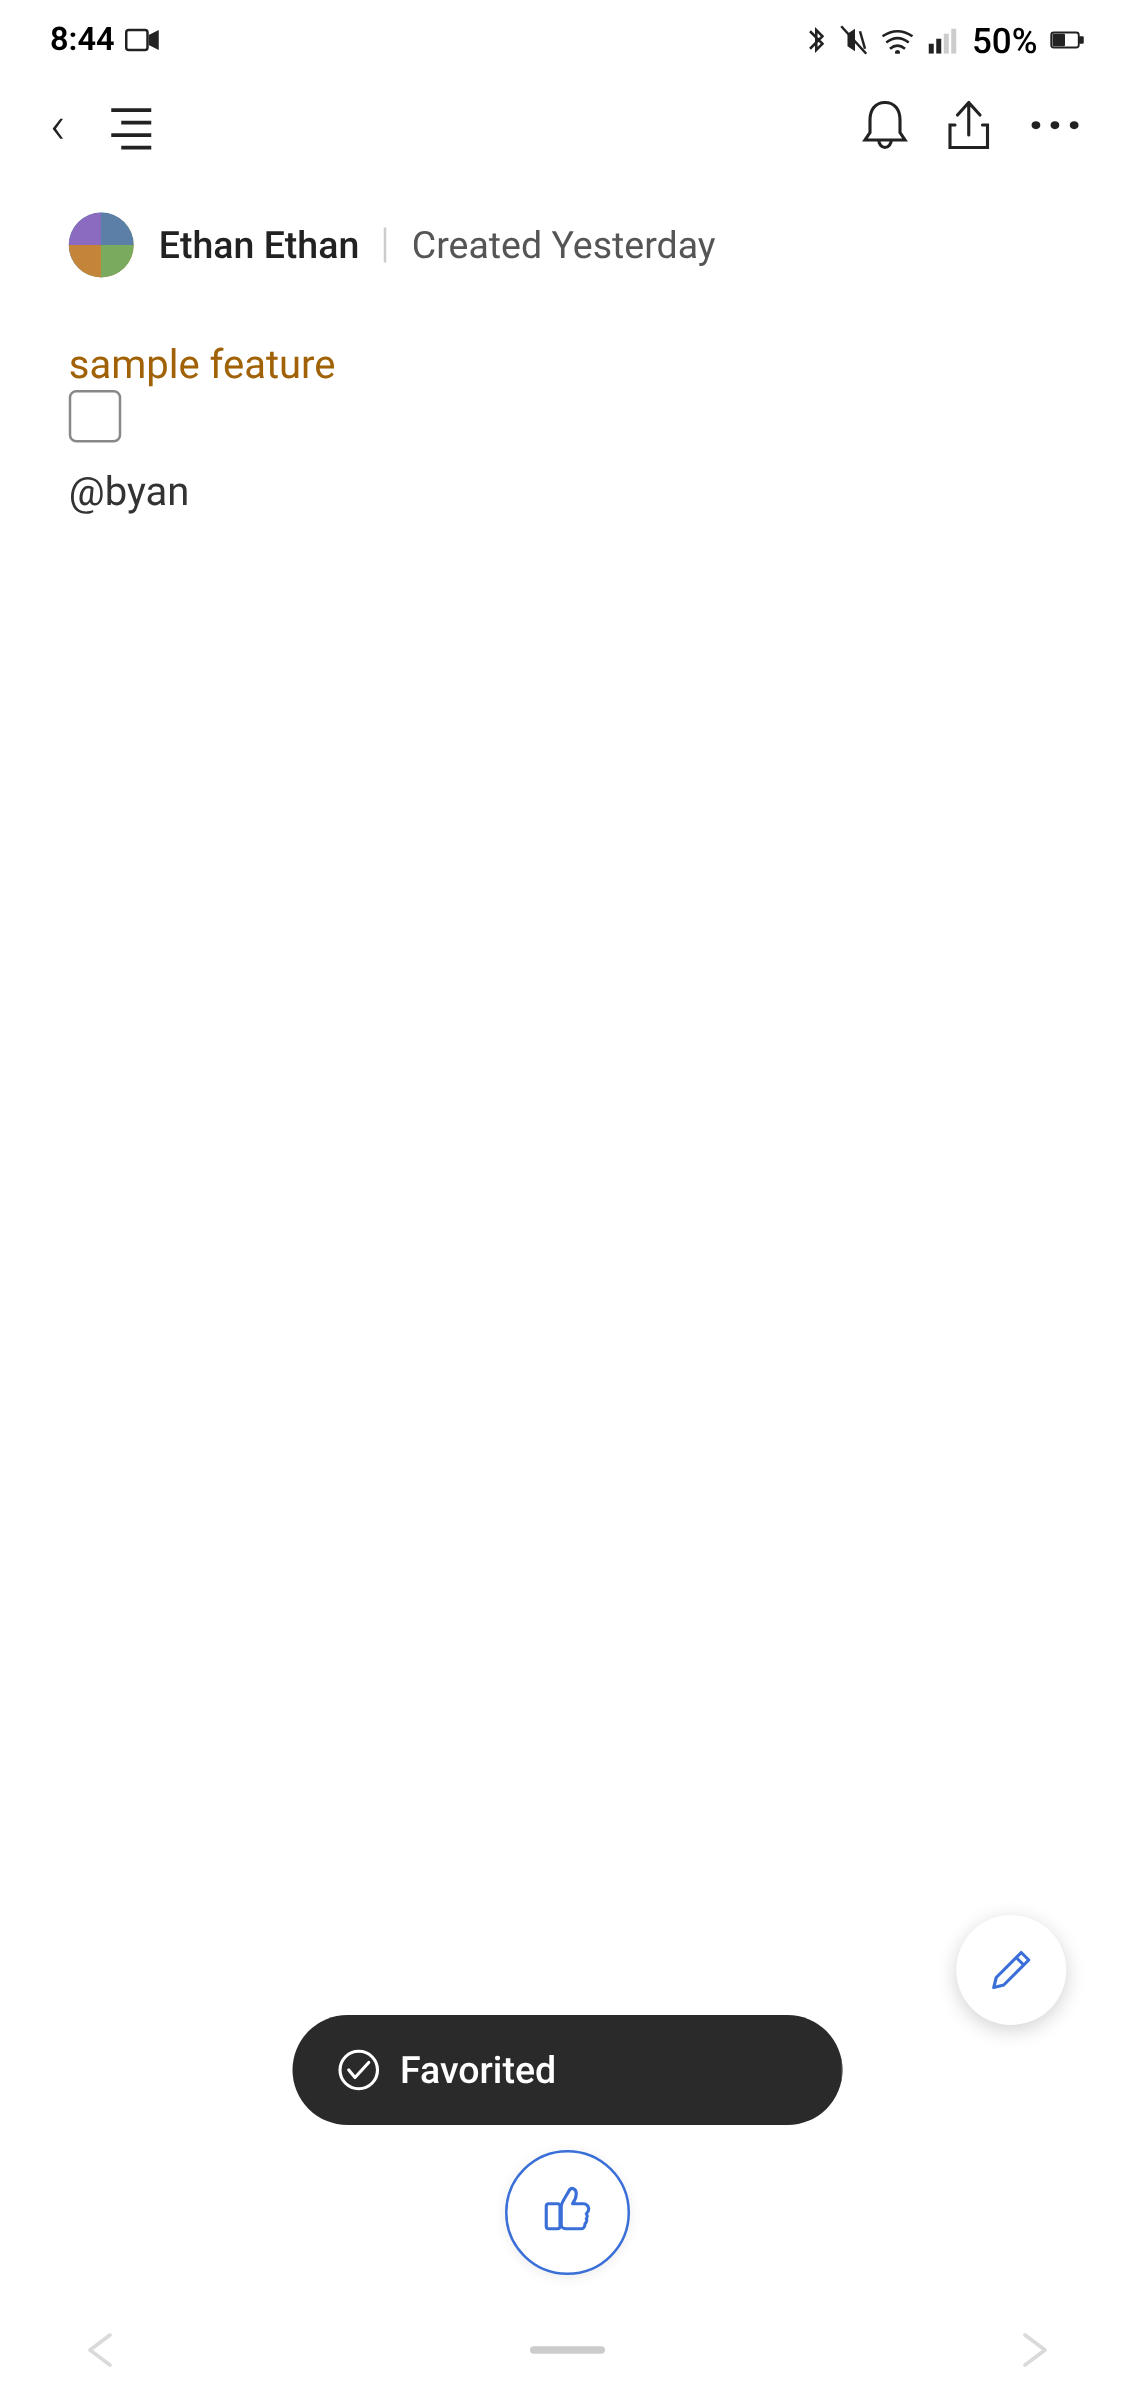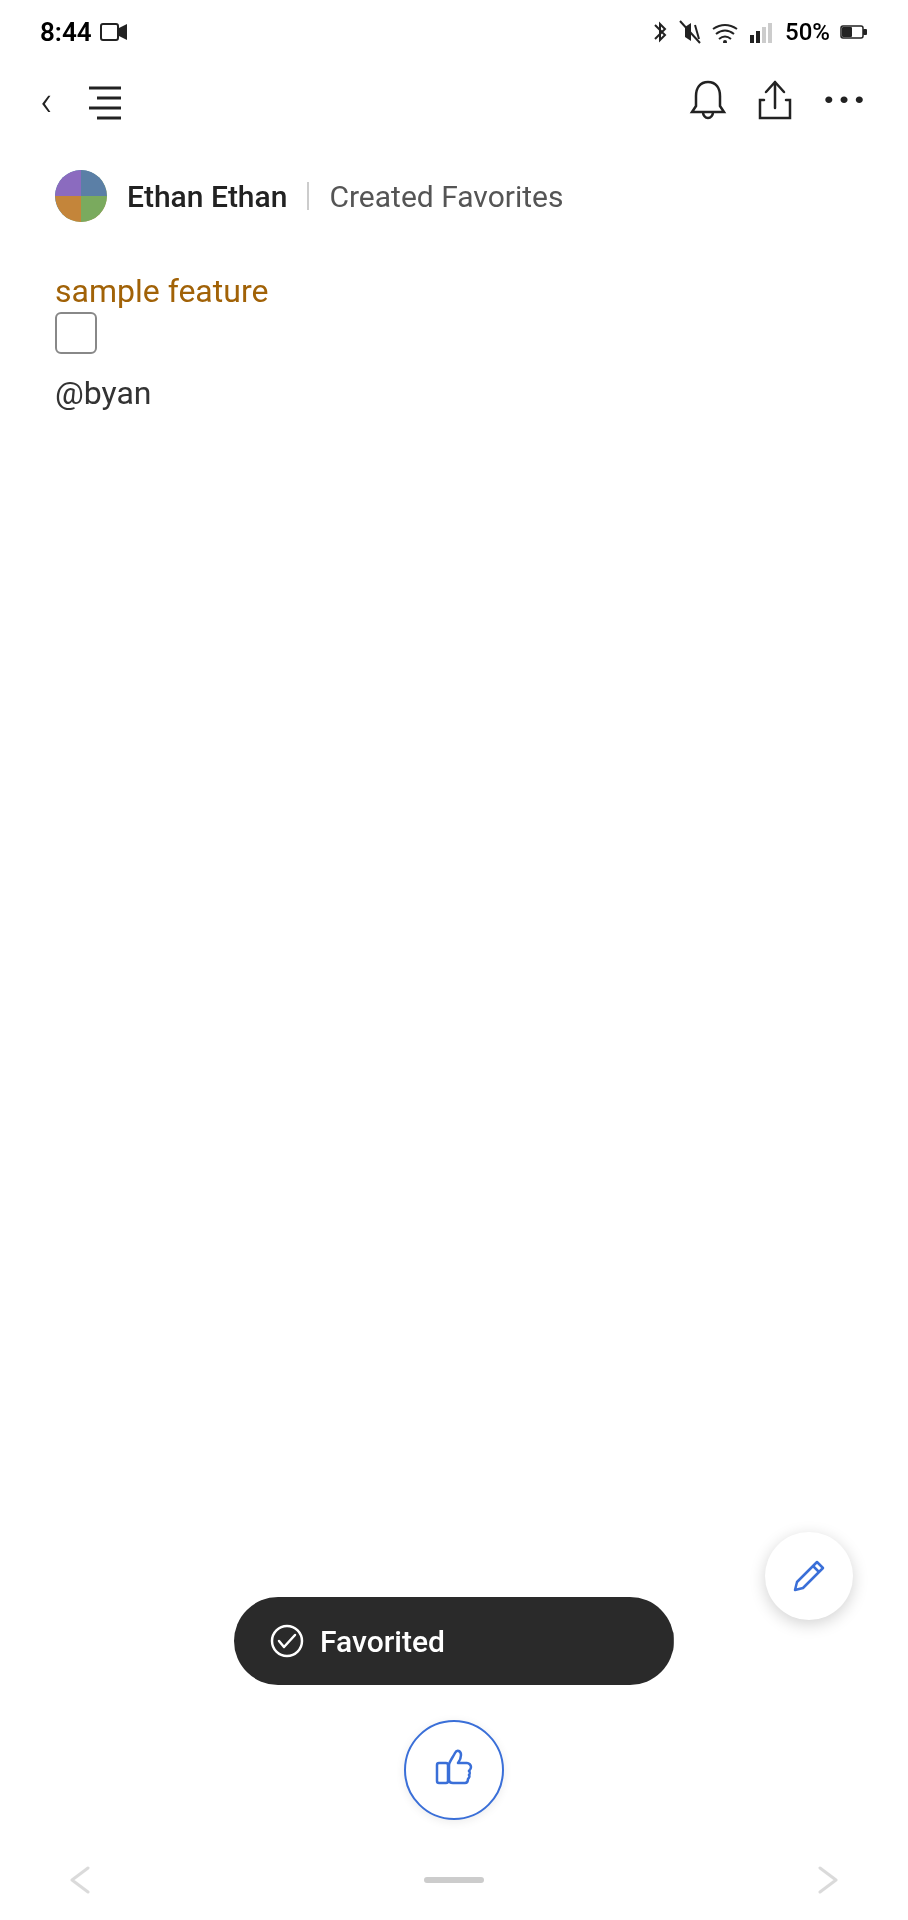--- a/index.html
+++ b/index.html
@@ -159,21 +159,21 @@
 
     .mention-text {
       font-size: 32px;
       color: #333;
       margin-top: 8px;
     }
 
     
     .action-bar {
       position: absolute;
-      bottom: 235px;
+      bottom: 220px;
       left: 50%;
       transform: translateX(-50%);
       background: #2a2a2a;
       border-radius: 50px;
       display: flex;
       align-items: center;
       overflow: hidden;
       min-width: 440px;
       height: 88px;
     }
@@ -293,21 +293,21 @@
       <path d="M5 13 Q14 6 23 13" stroke="#222" stroke-width="2" fill="none"></path>
       <path d="M8 18 Q14 13 20 18" stroke="#222" stroke-width="2" fill="none"></path>
       <circle cx="14" cy="21" r="2" fill="#222"></circle>
     </svg>
     <svg width="26" height="22" viewBox="0 0 26 22" fill="none">
       <rect x="1" y="14" width="4" height="8" fill="#222"></rect>
       <rect x="7" y="10" width="4" height="12" fill="#222"></rect>
       <rect x="13" y="6" width="4" height="16" fill="#ccc"></rect>
       <rect x="19" y="2" width="4" height="20" fill="#ccc"></rect>
     </svg>
-    <span style="font-size:24px;font-weight:500;">50%</span>
+    <span style="font-size:28px;font-weight:500;">50%</span>
     <svg width="28" height="16" viewBox="0 0 28 16" fill="none">
       <rect x="1" y="2" width="22" height="12" rx="2" stroke="#222" stroke-width="1.5" fill="none"></rect>
       <rect x="2" y="3" width="10" height="10" rx="1" fill="#222"></rect>
       <rect x="23" y="5" width="4" height="6" rx="1" fill="#222"></rect>
     </svg>
   </div>
 </div>
 
 <div class="nav-bar">
   <div class="nav-left">
@@ -333,21 +333,21 @@
 </div>
 
 <div class="main-content">
 
   <div class="author-row">
     <div class="avatar">
       <div class="avatar-inner"></div>
     </div>
     <span class="author-name">Ethan Ethan</span>
     <div class="author-separator"></div>
-    <span class="created-date">Created Favorites</span>
+    <span class="created-date">Created Yesterday</span>
   </div>
 
   <p class="description-text">sample feature</p>
 
   <div class="checkbox-section">
     <div class="checkbox-item">
       <div class="checkbox-box"></div>
     </div>
     <p class="mention-text">@byan</p>
   </div>

